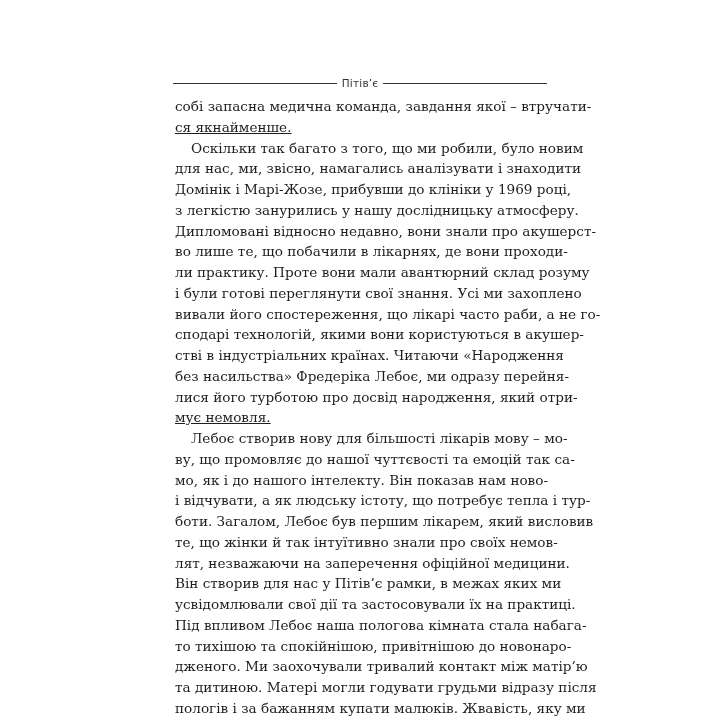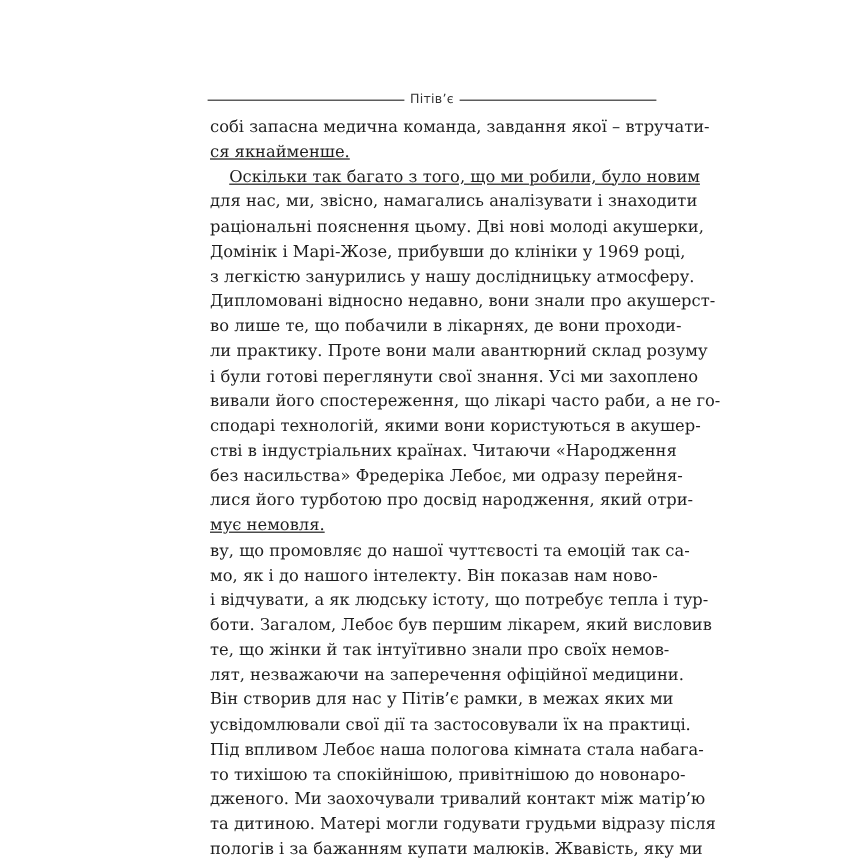--- a/index.html
+++ b/index.html
@@ -4,56 +4,56 @@
 <style>
   html, body { margin: 0; padding: 0; background: #ffffff; }
   body { width: 720px; height: 720px; position: relative; overflow: hidden; }
   .page { position: absolute; left: 0; top: 12px; width: 696px; height: 720px; background: #fff; margin-top: 39px; }
   .header { position: absolute; left: 173px; top: 22px; width: 374px; height: 20px; display: flex; align-items: center; }
   .rule { flex: 1; height: 1px; background: #333; }
   .running-title { font-family: "DejaVu Sans", sans-serif; font-size: 10.5px; color: #333; padding: 0 5px; letter-spacing: 0.2px; }
   .body-text { position: absolute; left: 175px; top: 45px; width: 372px; font-family: "DejaVu Serif", serif; font-size: 13.6px; line-height: 20.75px; color: #1e1e1e; }
   .line { display: block; white-space: nowrap; text-align: justify; text-align-last: justify; height: 20.75px; overflow: visible; }
   .line.last { text-align-last: left; text-decoration: underline; }
-  .line.indent { padding-left: 16px; text-decoration: underline; }
+  .line.indent { padding-left: 16px; }
   .page-number { position: absolute; left: 0; width: 720px; top: 679px; text-align: center; font-family: Liberation Serif, serif; font-size: 12.5px; color: #404040; }
 </style>
 </head>
 <body>
 
 <div class="page">
   <div class="header">
     <div class="rule"></div>
     <span class="running-title">Пітів’є</span>
     <div class="rule"></div>
   </div>
 
   <div class="body-text" id="body-text">
       <div>
         <span class="line">собі запасна медична команда, завдання якої – втручати-</span>
         <span class="line last">ся якнайменше.</span>
       </div>
       <div>
         <span class="line indent">Оскільки так багато з того, що ми робили, було новим</span>
         <span class="line">для нас, ми, звісно, намагались аналізувати і знаходити</span>
-        <span class="line">раціональні пояснення цьому. Дві нові молоді акушерки,</span>
         <span class="line">Домінік і Марі-Жозе, прибувши до клініки у 1969 році,</span>
         <span class="line">з легкістю занурились у нашу дослідницьку атмосферу.</span>
         <span class="line">Дипломовані відносно недавно, вони знали про акушерст-</span>
         <span class="line">во лише те, що побачили в лікарнях, де вони проходи-</span>
         <span class="line">ли практику. Проте вони мали авантюрний склад розуму</span>
         <span class="line">і були готові переглянути свої знання. Усі ми захоплено</span>
         <span class="line">вивали його спостереження, що лікарі часто раби, а не го-</span>
         <span class="line">сподарі технологій, якими вони користуються в акушер-</span>
         <span class="line">стві в індустріальних країнах. Читаючи «Народження</span>
         <span class="line">без насильства» Фредеріка Лебоє, ми одразу перейня-</span>
         <span class="line">лися його турботою про досвід народження, який отри-</span>
         <span class="line last">мує немовля.</span>
       </div>
       <div>
+        <span class="line indent">Лебоє створив нову для більшості лікарів мову – мо-</span>
         <span class="line">ву, що промовляє до нашої чуттєвості та емоцій так са-</span>
         <span class="line">мо, як і до нашого інтелекту. Він показав нам ново-</span>
         <span class="line">і відчувати, а як людську істоту, що потребує тепла і тур-</span>
         <span class="line">боти. Загалом, Лебоє був першим лікарем, який висловив</span>
         <span class="line">те, що жінки й так інтуїтивно знали про своїх немов-</span>
         <span class="line">лят, незважаючи на заперечення офіційної медицини.</span>
         <span class="line">Він створив для нас у Пітів’є рамки, в межах яких ми</span>
         <span class="line">усвідомлювали свої дії та застосовували їх на практиці.</span>
         <span class="line">Під впливом Лебоє наша пологова кімната стала набага-</span>
         <span class="line">то тихішою та спокійнішою, привітнішою до новонаро-</span>

